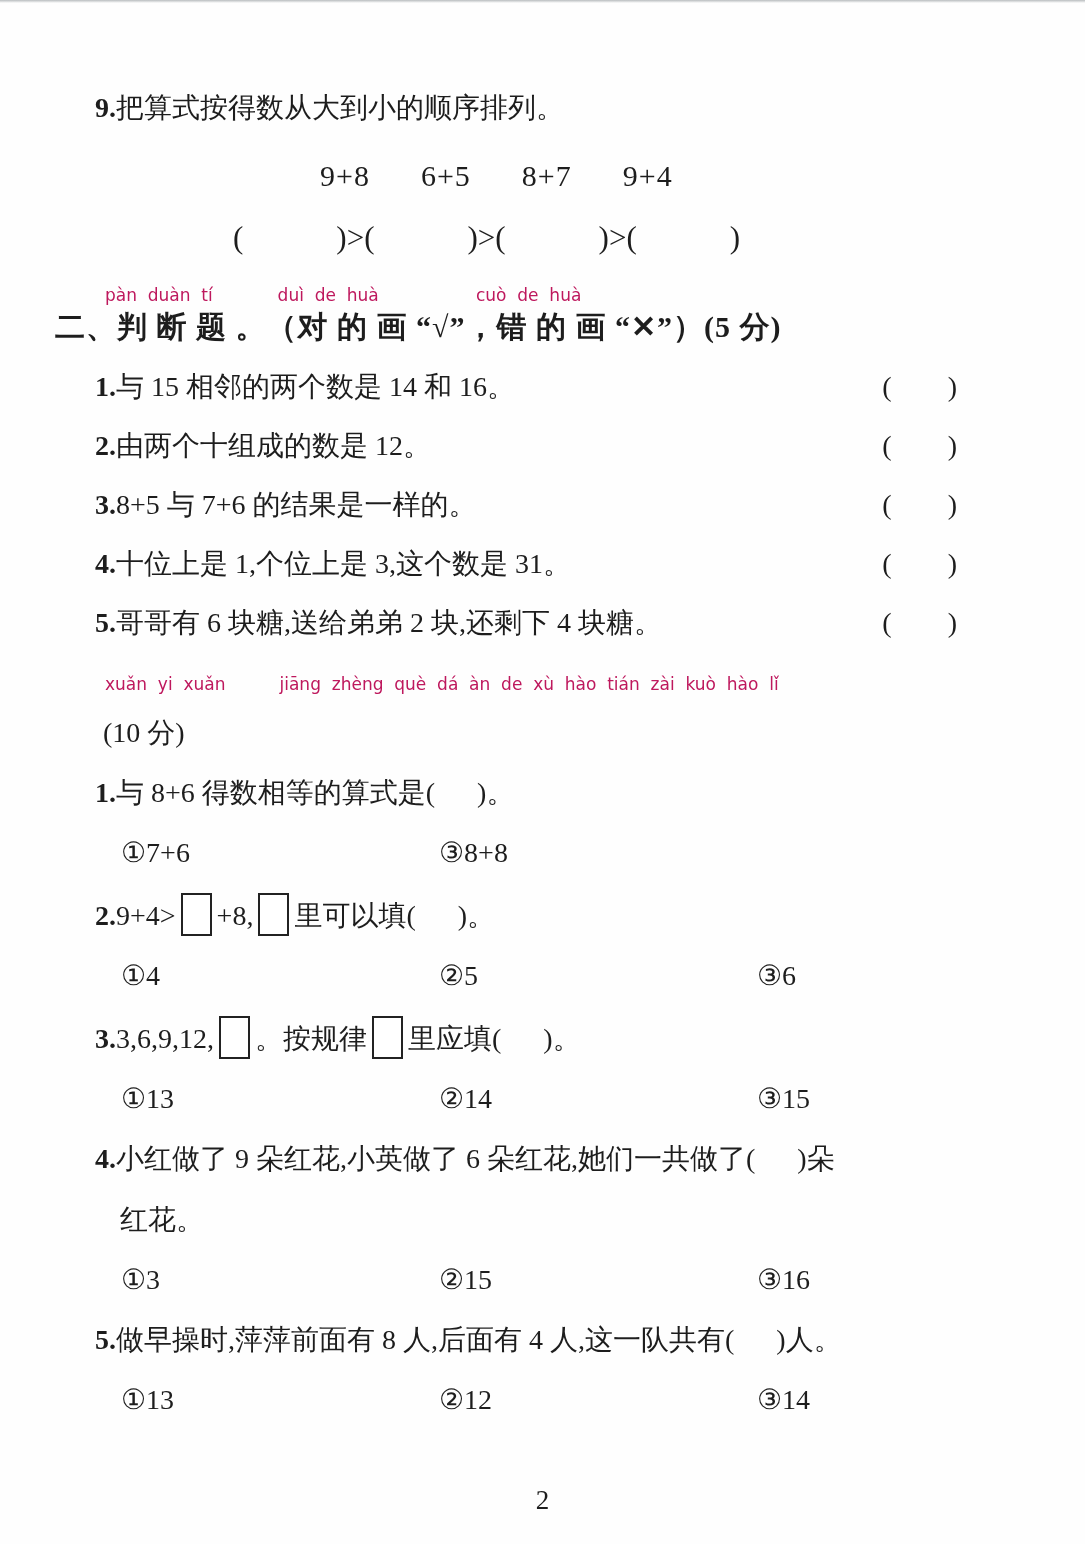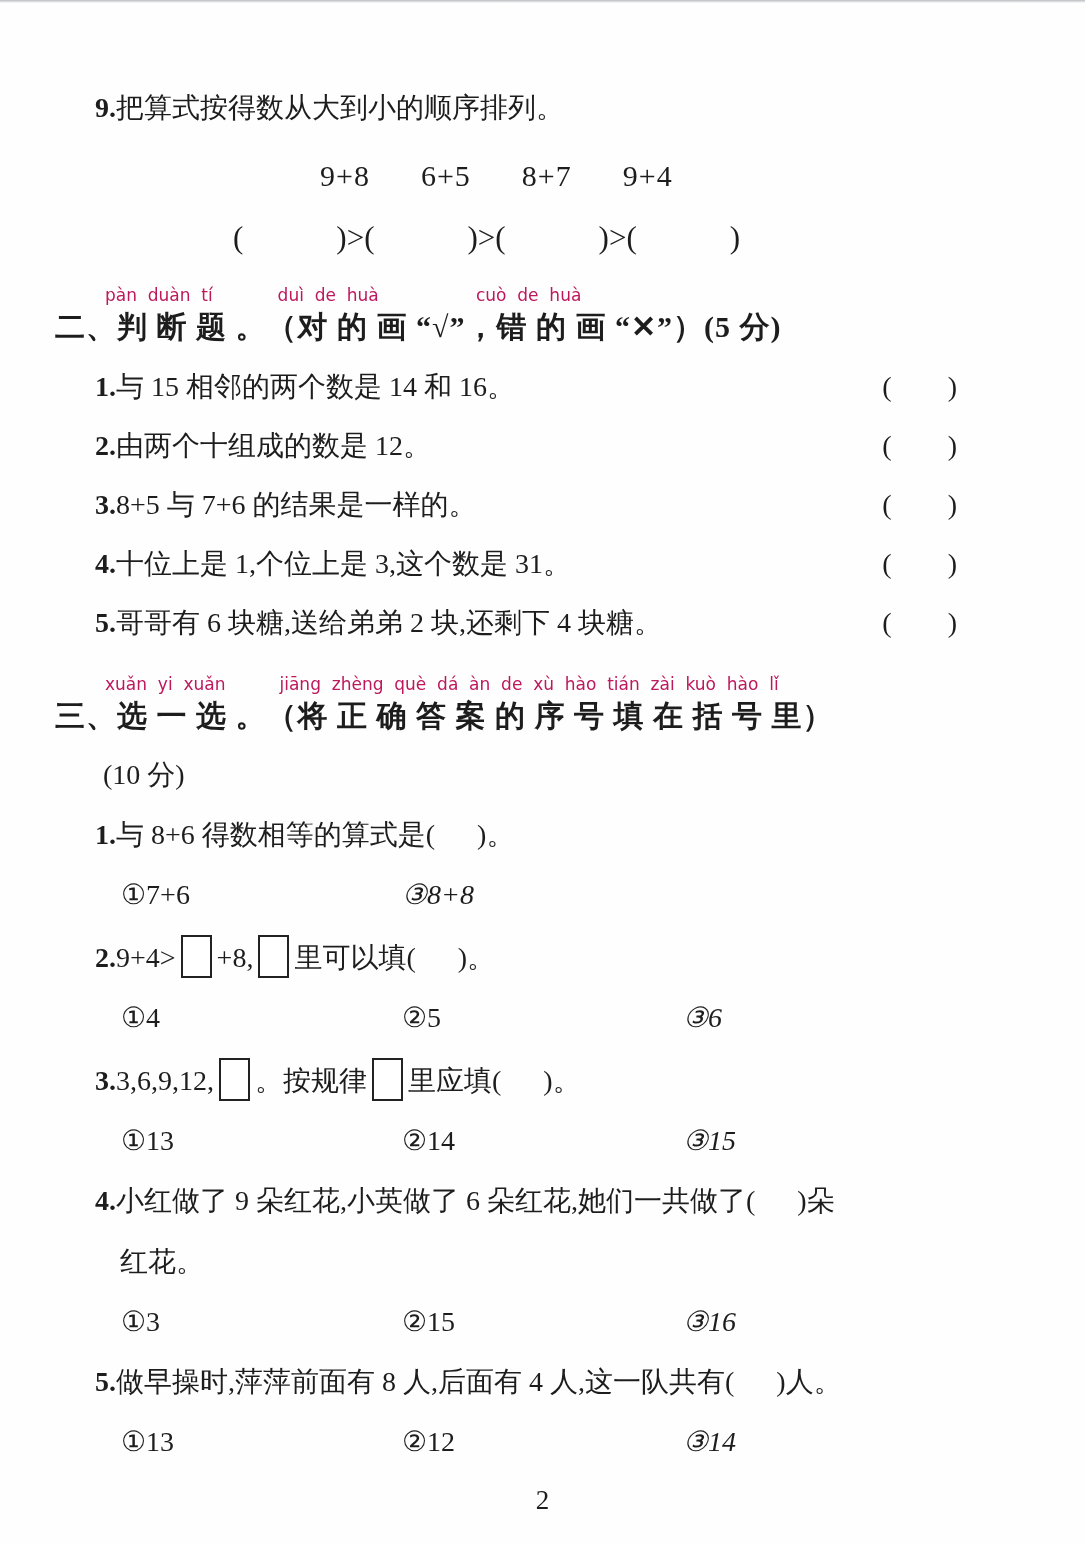--- a/index.html
+++ b/index.html
@@ -50,23 +50,24 @@
     margin:19px 0 0 40px;
   }
   .judge-text { flex:1 1 auto; }
   .blank { white-space:pre; }
   .score-line { margin:18px 0 0 48px; }
   .choice-q { margin:20px 0 0 40px; }
   .choice-q .wrap2 { margin-left:25px; }
   .opts {
     display:flex; align-items:center;
     margin:20px 0 0 66px;
+    gap:37px;
   }
   .opt { width:281px; flex:0 0 auto; }
-  .opt:last-child { width:auto;font-style:italic; }
+  .opt:last-child { width:auto; }
   .ans-box {
     display:inline-block;
     width:31px; height:43px;
     border:2px solid #222222;
     vertical-align:-11px;
     margin:0 5px;
     background:#fff;
   }
   .page-num {
     position:absolute; left:0; right:0; bottom:24px;
@@ -103,21 +104,20 @@
   <div class="judge-row">
     <span class="judge-text"><span class="q-num">4.</span><span>十位上是 1,个位上是 3,这个数是 31。</span></span>
     <span class="blank">(        )</span>
   </div>
   <div class="judge-row">
     <span class="judge-text"><span class="q-num">5.</span><span>哥哥有 6 块糖,送给弟弟 2 块,还剩下 4 块糖。</span></span>
     <span class="blank">(        )</span>
   </div>
 
   <div class="pinyin" style="margin-top:30px;">xuǎn  yi  xuǎn          jiāng  zhèng  què  dá  àn  de  xù  hào  tián  zài  kuò  hào  lǐ</div>
-  <div class="sec-title">三、选 一 选 。（将 正 确 答 案 的 序 号 填 在 括 号 里）</div>
   <div class="score-line">(10 分)</div>
 
   <div class="choice-q">
     <span class="q-num">1.</span><span class="pre">与 8+6 得数相等的算式是(      )。</span>
   </div>
   <div class="opts">
     <span class="opt">①7+6</span>
     <span class="opt">③8+8</span>
   </div>
 

